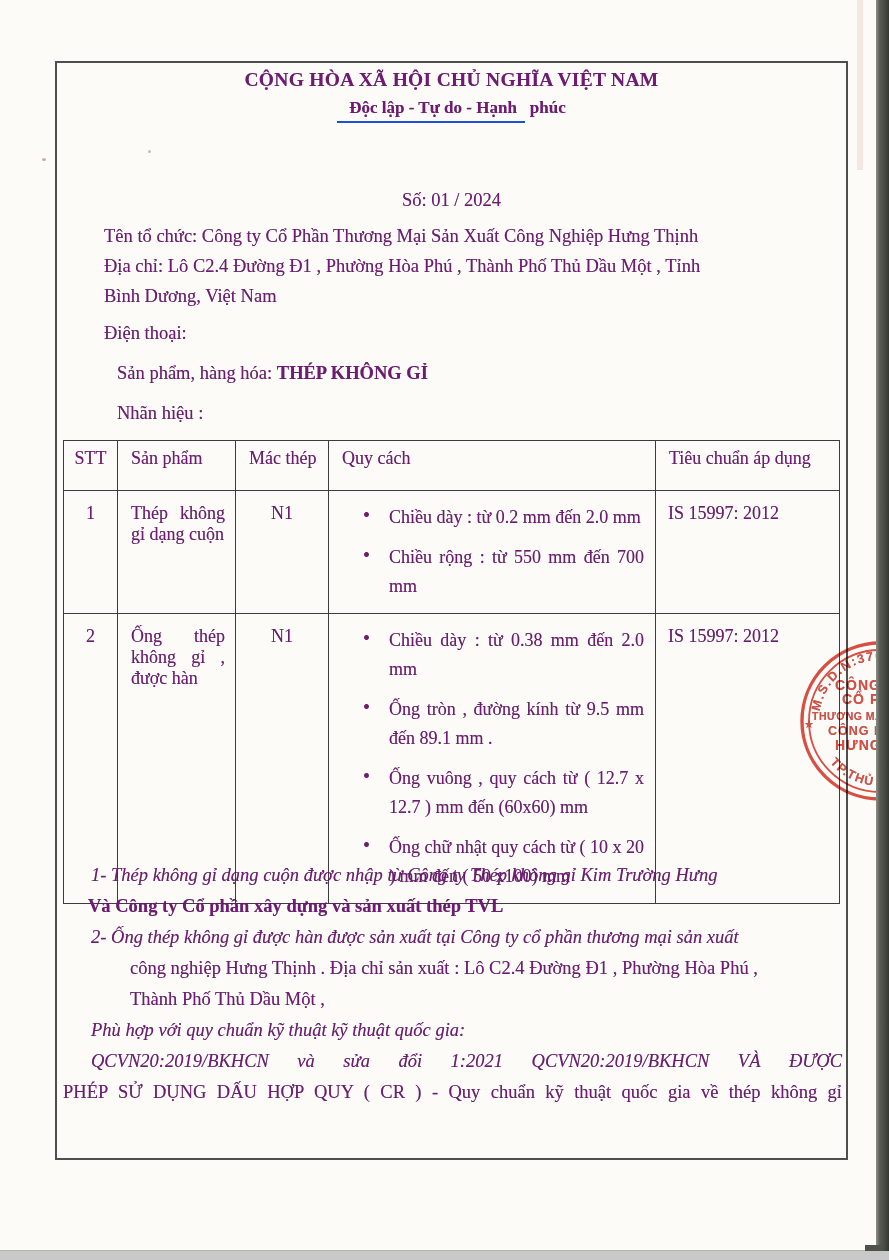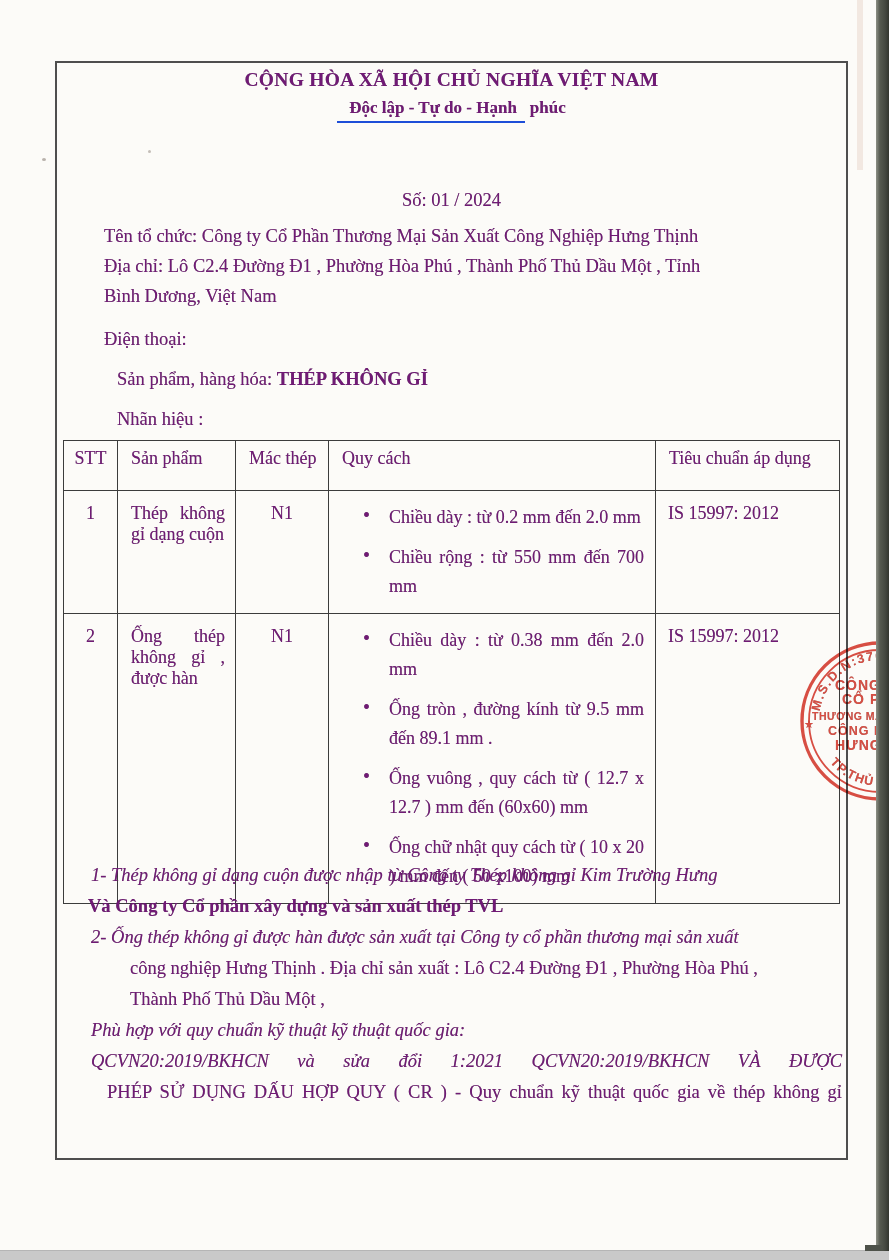--- a/index.html
+++ b/index.html
@@ -11,21 +11,21 @@
   .centered{position:absolute;left:0;right:0;text-align:center;}
   .nat-header{top:6px;font-weight:bold;font-size:19.5px;letter-spacing:.3px;}
   .motto{top:35px;font-weight:bold;font-size:17px;}
   .motto-underline{display:inline-block;border-bottom:2px solid #1d4ed8;padding:0 8px 3px 12px;}
   .motto-tail{display:inline-block;padding-left:5px;}
   .doc-title{top:88px;font-weight:bold;font-size:24.5px;letter-spacing:.5px;}
   .doc-number{top:127px;font-size:18.5px;}
   
   .info{position:absolute;top:158px;left:47px;right:10px;font-size:18.5px;line-height:30px;}
   .info .line{white-space:nowrap;}
-  .mt7{margin-top:13px;} .mt2{margin-top:10px;}
+  .mt7{margin-top:7px;} .mt2{margin-top:10px;}
   .pl13{padding-left:13px;}
   .bold{font-weight:bold;}
   
   .doc-table{position:absolute;left:6px;top:377px;width:776px;border-collapse:collapse;
              font-size:18px;table-layout:fixed;}
   .doc-table th,.doc-table td{border:1.6px solid #3c3c3c;vertical-align:top;font-weight:normal;
              text-align:left;}
   .doc-table th{height:42px;padding:7px 6px 0 13px;}
   .doc-table th.c,.doc-table td.c{text-align:center;padding-left:0;padding-right:0;}
   .doc-table td{padding-top:12px;}
@@ -34,21 +34,21 @@
   td.cell-tc{padding-left:12px;padding-right:14px;}
   ul.specs{list-style:none;margin:0;padding:0 10px 0 28px;}
   ul.specs li{position:relative;padding-left:31px;margin-bottom:11px;text-align:justify;line-height:29px;}
   ul.specs li::before{content:"•";position:absolute;left:5px;top:-2px;font-size:20px;}
   
   .notes{position:absolute;left:6px;top:797px;right:4px;font-size:18.5px;line-height:31px;}
   .ind-num{padding-left:28px;font-style:italic;}
   .ind-hang{padding-left:67px;}
   .ind-va{padding-left:25px;font-weight:bold;}
   .just{text-align:justify;text-align-last:justify;}
-  .qcvn2{padding-left:0;margin-left:44px;}
+  .qcvn2{padding-left:0;}
   
   .stamp{position:absolute;left:795px;top:636px;width:170px;height:170px;z-index:4;
          opacity:.88;mix-blend-mode:multiply;}
   .stamp text{fill:#d5362b;font-family:"Liberation Sans","DejaVu Sans",sans-serif;font-weight:bold;}
   
   .edge-strip{position:absolute;right:0;top:0;width:13px;height:1251px;z-index:9;
         background:linear-gradient(to right,#8d9086,#565a50 30%,#454941 70%,#33362f);}
   .strip-foot{position:absolute;right:7px;bottom:9px;width:17px;height:6px;background:#4e524a;z-index:9;}
   .bottom-bar{position:absolute;left:0;bottom:0;width:100%;height:9px;background:#c9c9c9;
         border-top:1px solid #b5b5b5;z-index:8;}

